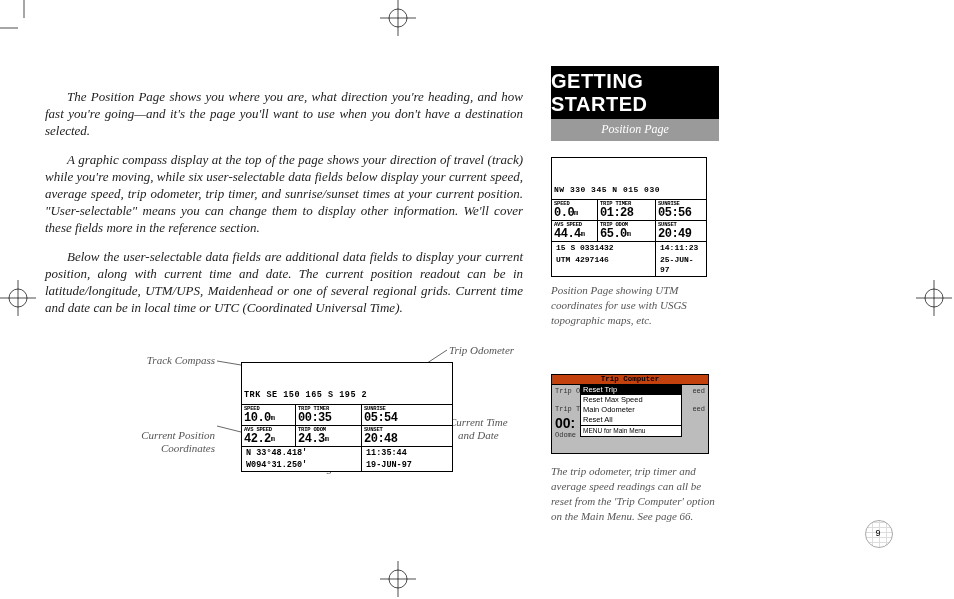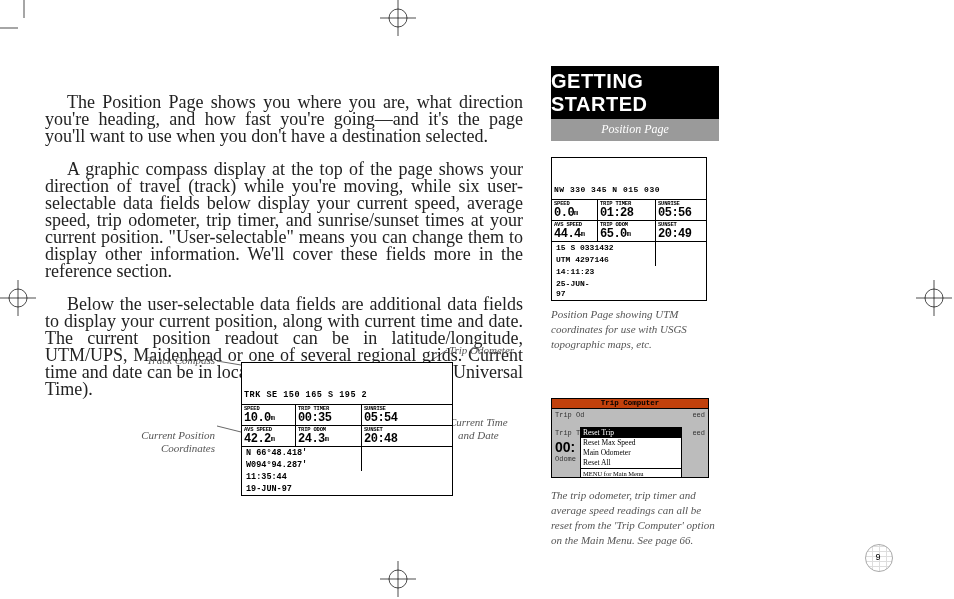--- a/index.html
+++ b/index.html
@@ -24,27 +24,28 @@
     width: 870px;
     height: 500px;
   }
   .main-col {
     position: absolute;
     left: 0;
     top: 28px;
     width: 478px;
   }
   .main-col p {
-    font-size: 18px;
+    font-size: 13px;
     line-height: 17px;
-    margin: 16px 0 12px 0;
+    margin: 10px 0 12px 0;
     text-align: justify;
     text-indent: 22px;
     color: #222;
     font-family: Georgia, "Times New Roman", serif;
+    font-style: italic;
   }
   .sidebar {
     position: absolute;
     left: 506px;
     top: 16px;
     width: 170px;
   }
   .header-box {
     width: 168px;
   }
@@ -91,21 +92,21 @@
     letter-spacing: 0.5px;
     padding: 1px 2px 0 2px;
     white-space: nowrap;
     overflow: hidden;
     margin-top: 26px;
   }
   .lcd-row {
     display: flex;
     border-bottom: 1px solid #000;
   }
-  .lcd-row:last-child { border-bottom: none; flex-direction: column; }
+  .lcd-row:last-child { border-bottom: none; }
   .lcd-cell {
     border-right: 1px solid #000;
     box-sizing: border-box;
     padding: 0 2px;
     position: relative;
   }
   .lcd-cell:last-child { border-right: none; }
   .lcd-label {
     font-size: 5.5px;
     line-height: 7px;
@@ -135,24 +136,23 @@
     font-size: 11px;
     color: #555;
     line-height: 13px;
     text-align: center;
   }
   
   .popup {
     position: absolute;
     background: #fff;
     border: 1px solid #000;
-    font-family: Liberation Serif, serif;
+    font-family: Liberation Sans, sans-serif;
     font-size: 7.5px;
     line-height: 10px;
-    margin-top: 19px;
   }
   .popup .hilite {
     background: #000;
     color: #fff;
     padding: 0 2px;
   }
   .popup div { padding: 0 2px; white-space: nowrap; }
   .pgnum-badge {
     position: absolute;
     right: -170px;
@@ -344,24 +344,24 @@
           <span class="lcd-value"><span>24.3</span><span class="lcd-sm">m</span></span>
         </div>
         <div class="lcd-cell" style="width:58px">
           <span class="lcd-label">SUNSET</span>
           <span class="lcd-value">20:48</span>
         </div>
       </div>
       <div class="lcd-row">
         <div class="lcd-cell" style="width:120px">
           <div class="lcd-posrow" style="font-size:8.5px">
-              <span>N  66°48.418'</span>
+              <span>N  33°48.418'</span>
             </div>
           <div class="lcd-posrow" style="font-size:8.5px">
-              <span>W094°94.287'</span>
+              <span>W094°31.250'</span>
             </div>
         </div>
         <div class="lcd-cell" style="width:58px">
           <div class="lcd-posrow" style="font-size:8.5px">
               <span>11:35:44</span>
             </div>
           <div class="lcd-posrow" style="font-size:8.5px">
               <span>19-JUN-97</span>
             </div>
         </div>

